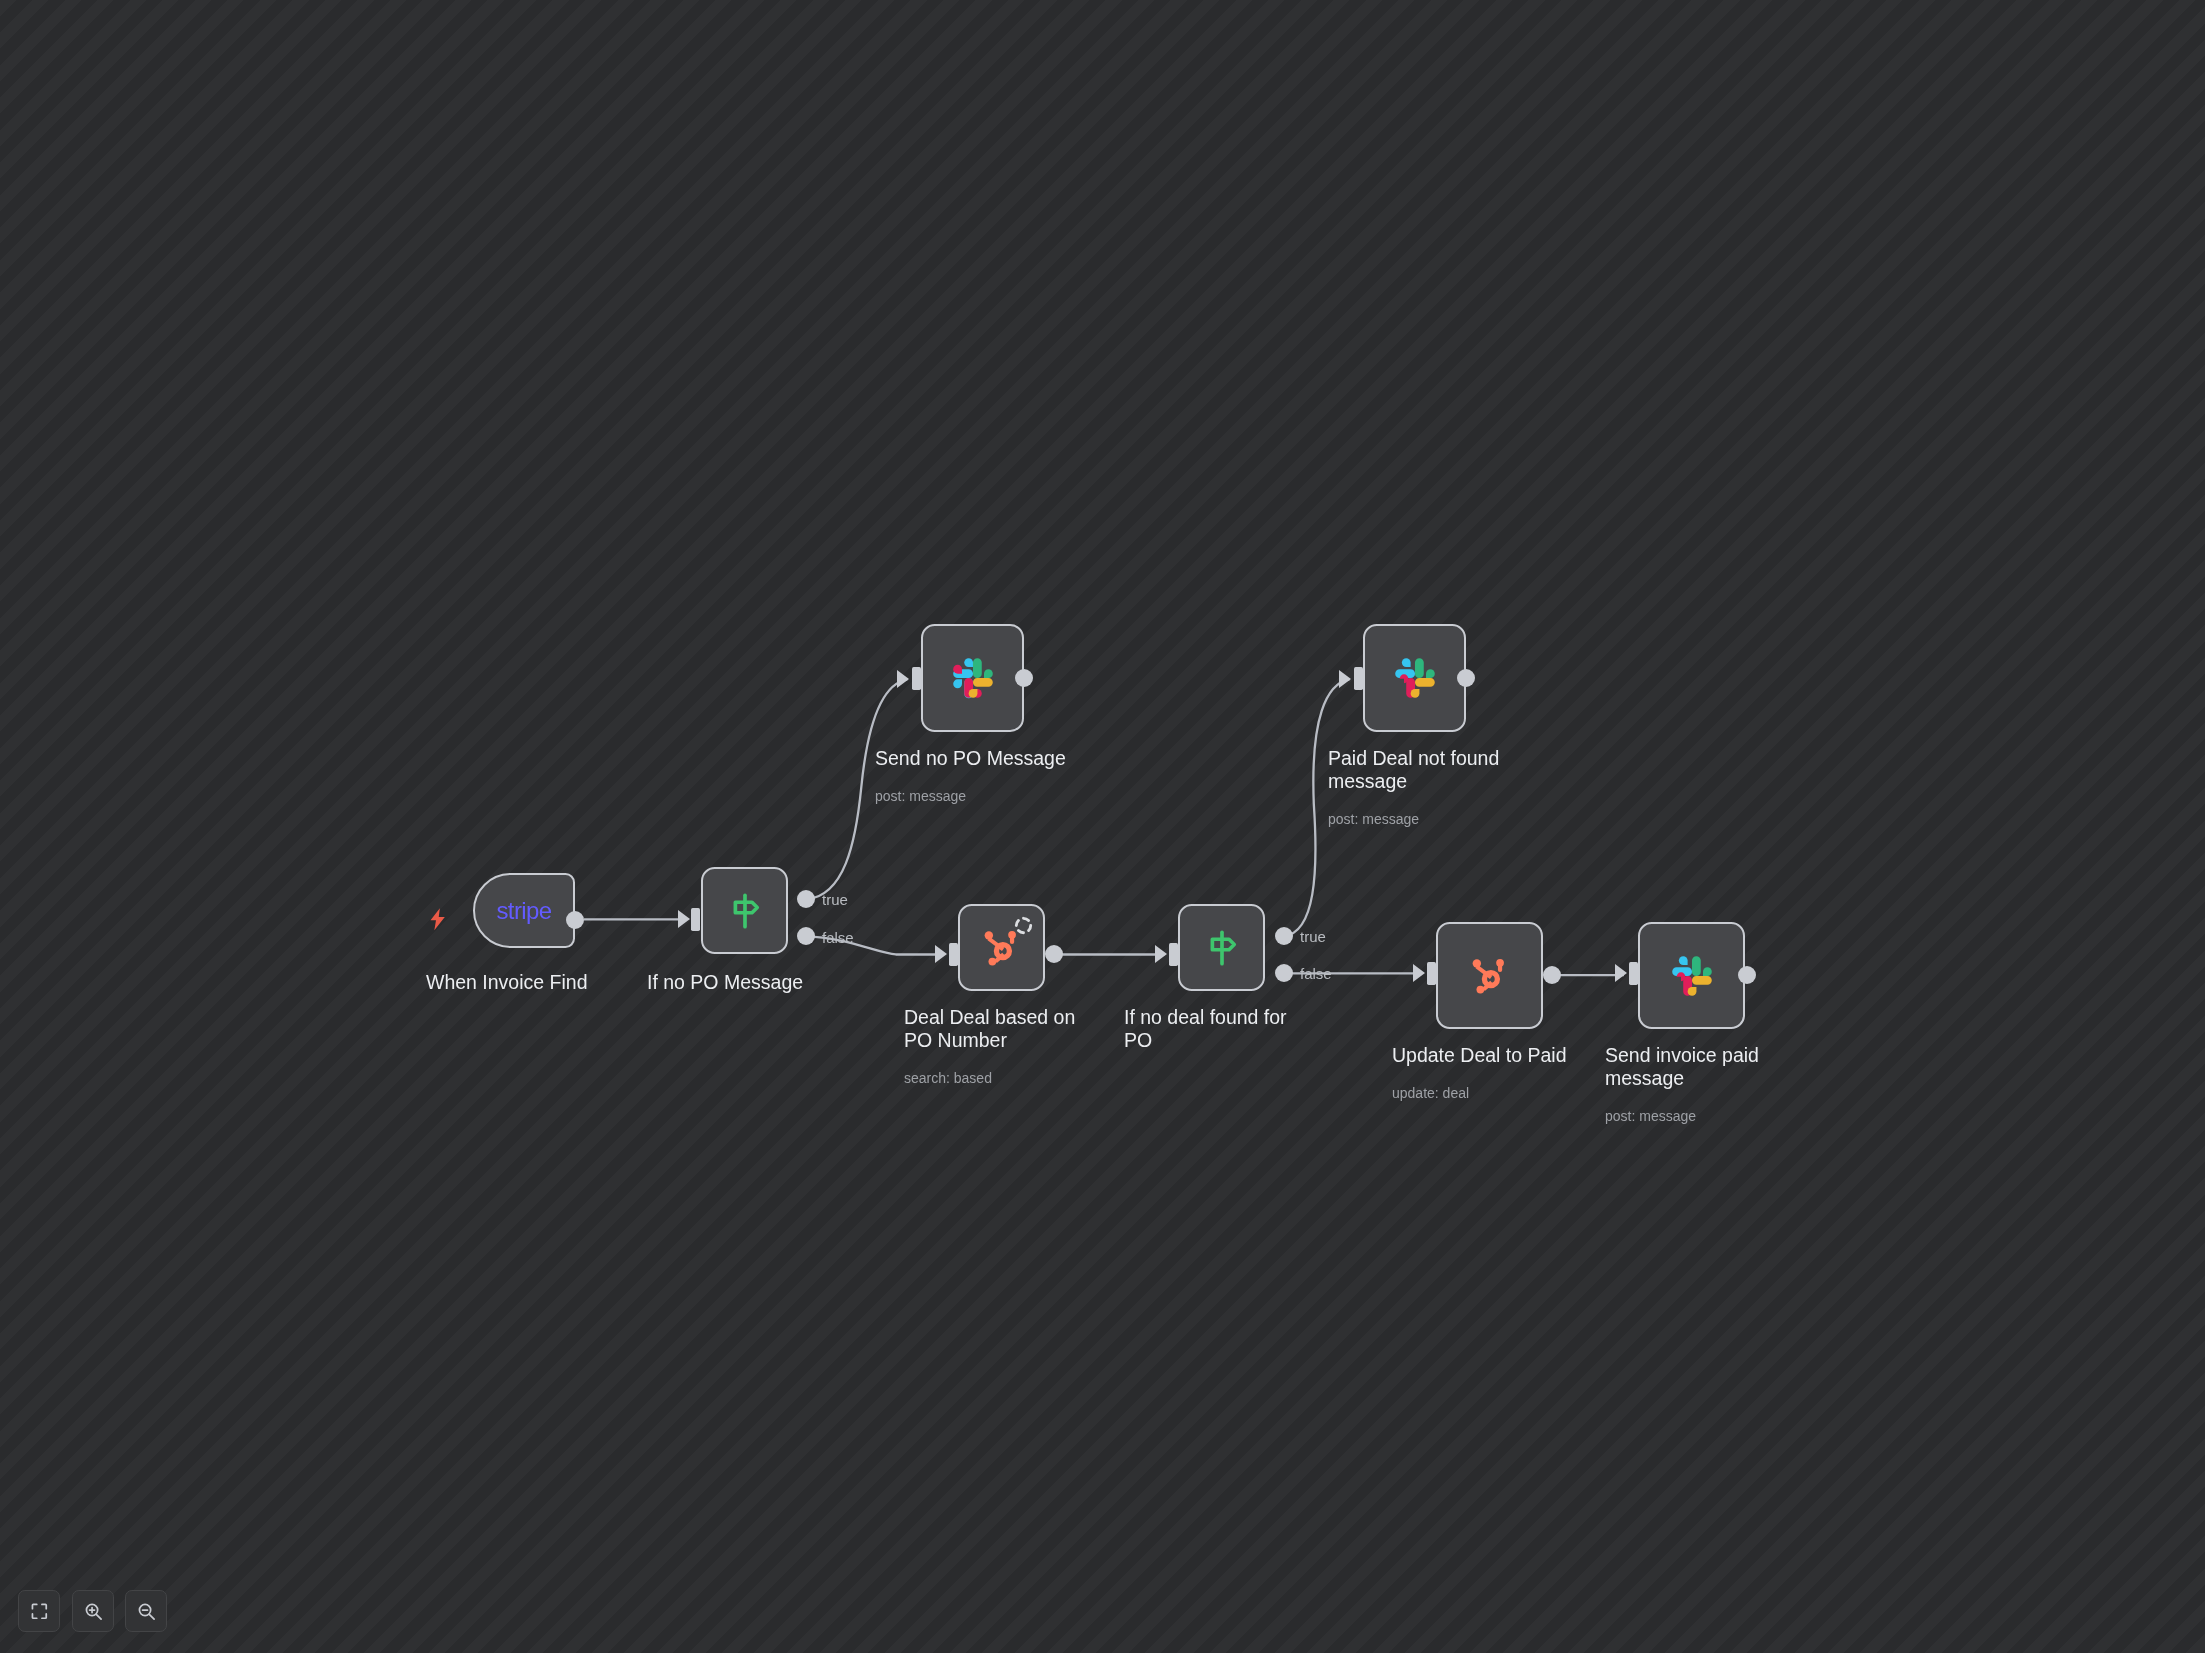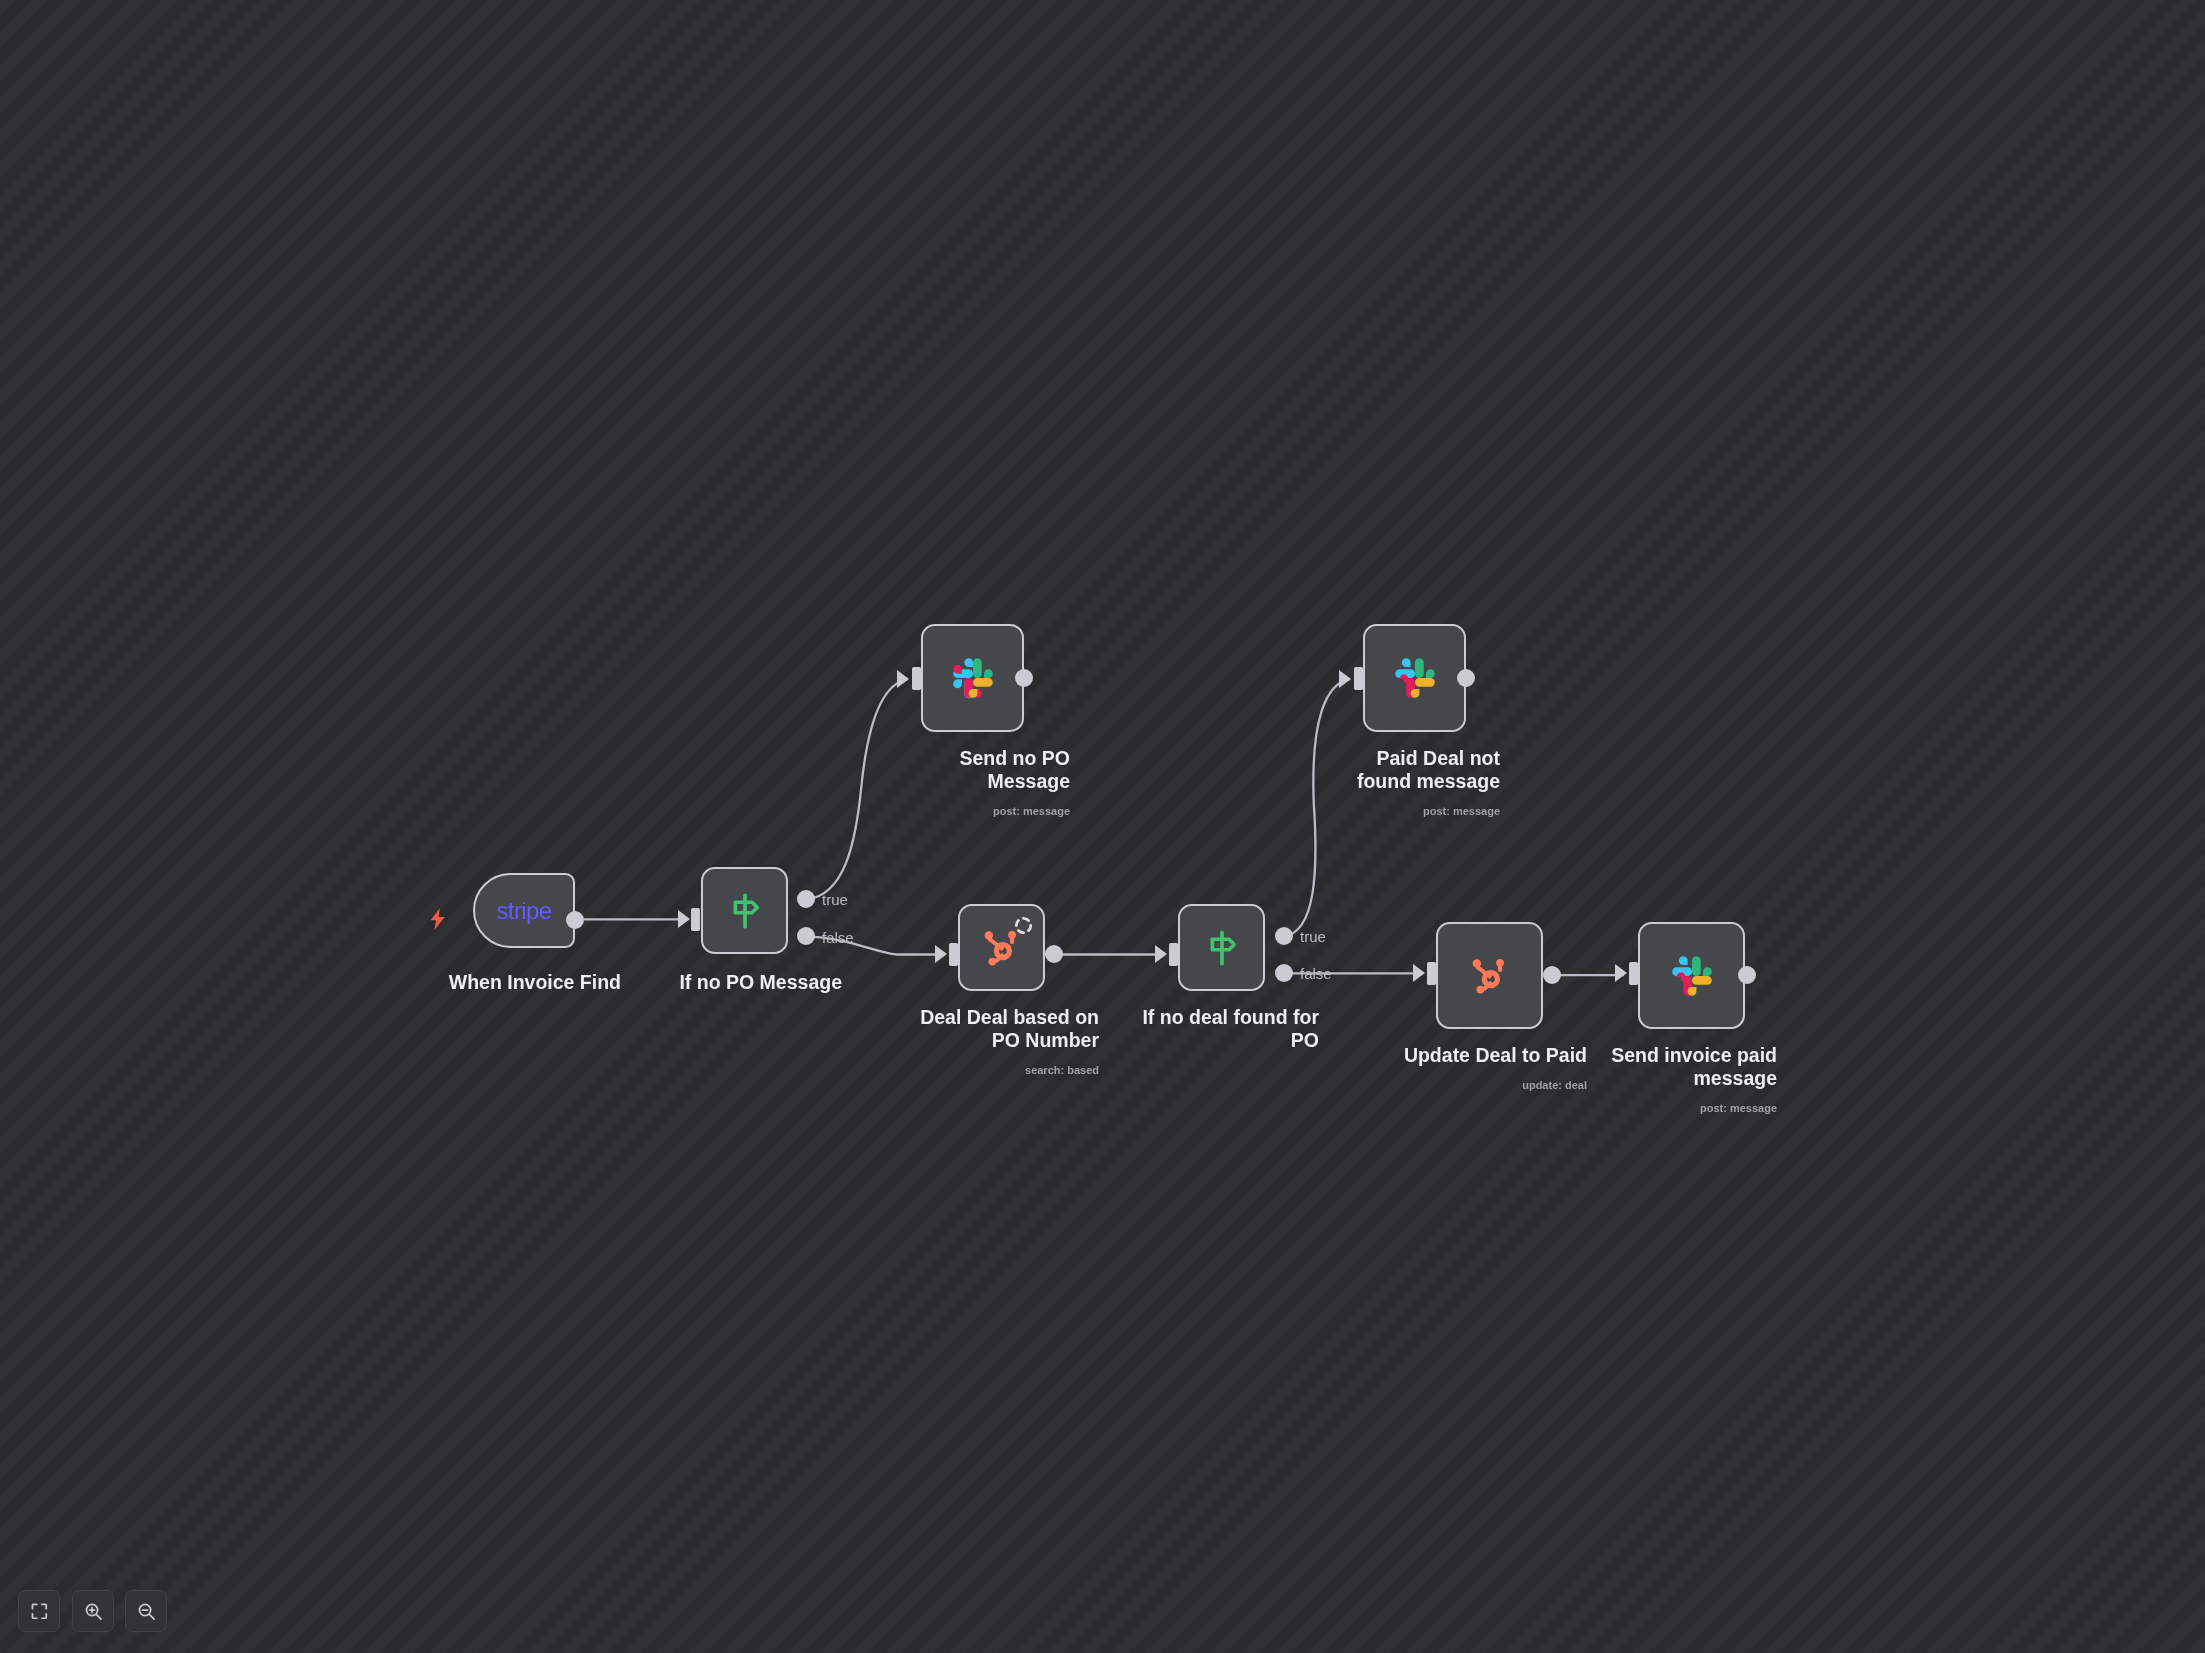--- a/index.html
+++ b/index.html
@@ -88,33 +88,32 @@
   .port-label {
     position:absolute;
     color:#b9bcc1;
     font-size:15px;
     white-space:nowrap;
   }
 
   
   .caption {
     position:absolute;
-    text-align:right;
+    text-align:left;
     color:#eceef1;
     font-size:19.5px;
     line-height:23px;
     white-space:normal;
-    font-weight:bold;
   }
   .caption .sub {
     display:block;
     color:#9ea1a6;
-    font-size:11px;
+    font-size:14px;
     line-height:20.7px;
-    margin-top:8px;
+    margin-top:16px;
   }
 
   
   #toolbar {
     position:absolute;
     left:18.4px; bottom:20.7px;
     display:flex; gap:11.5px;
   }
   .tool-btn {
     width:42px; height:42px;

